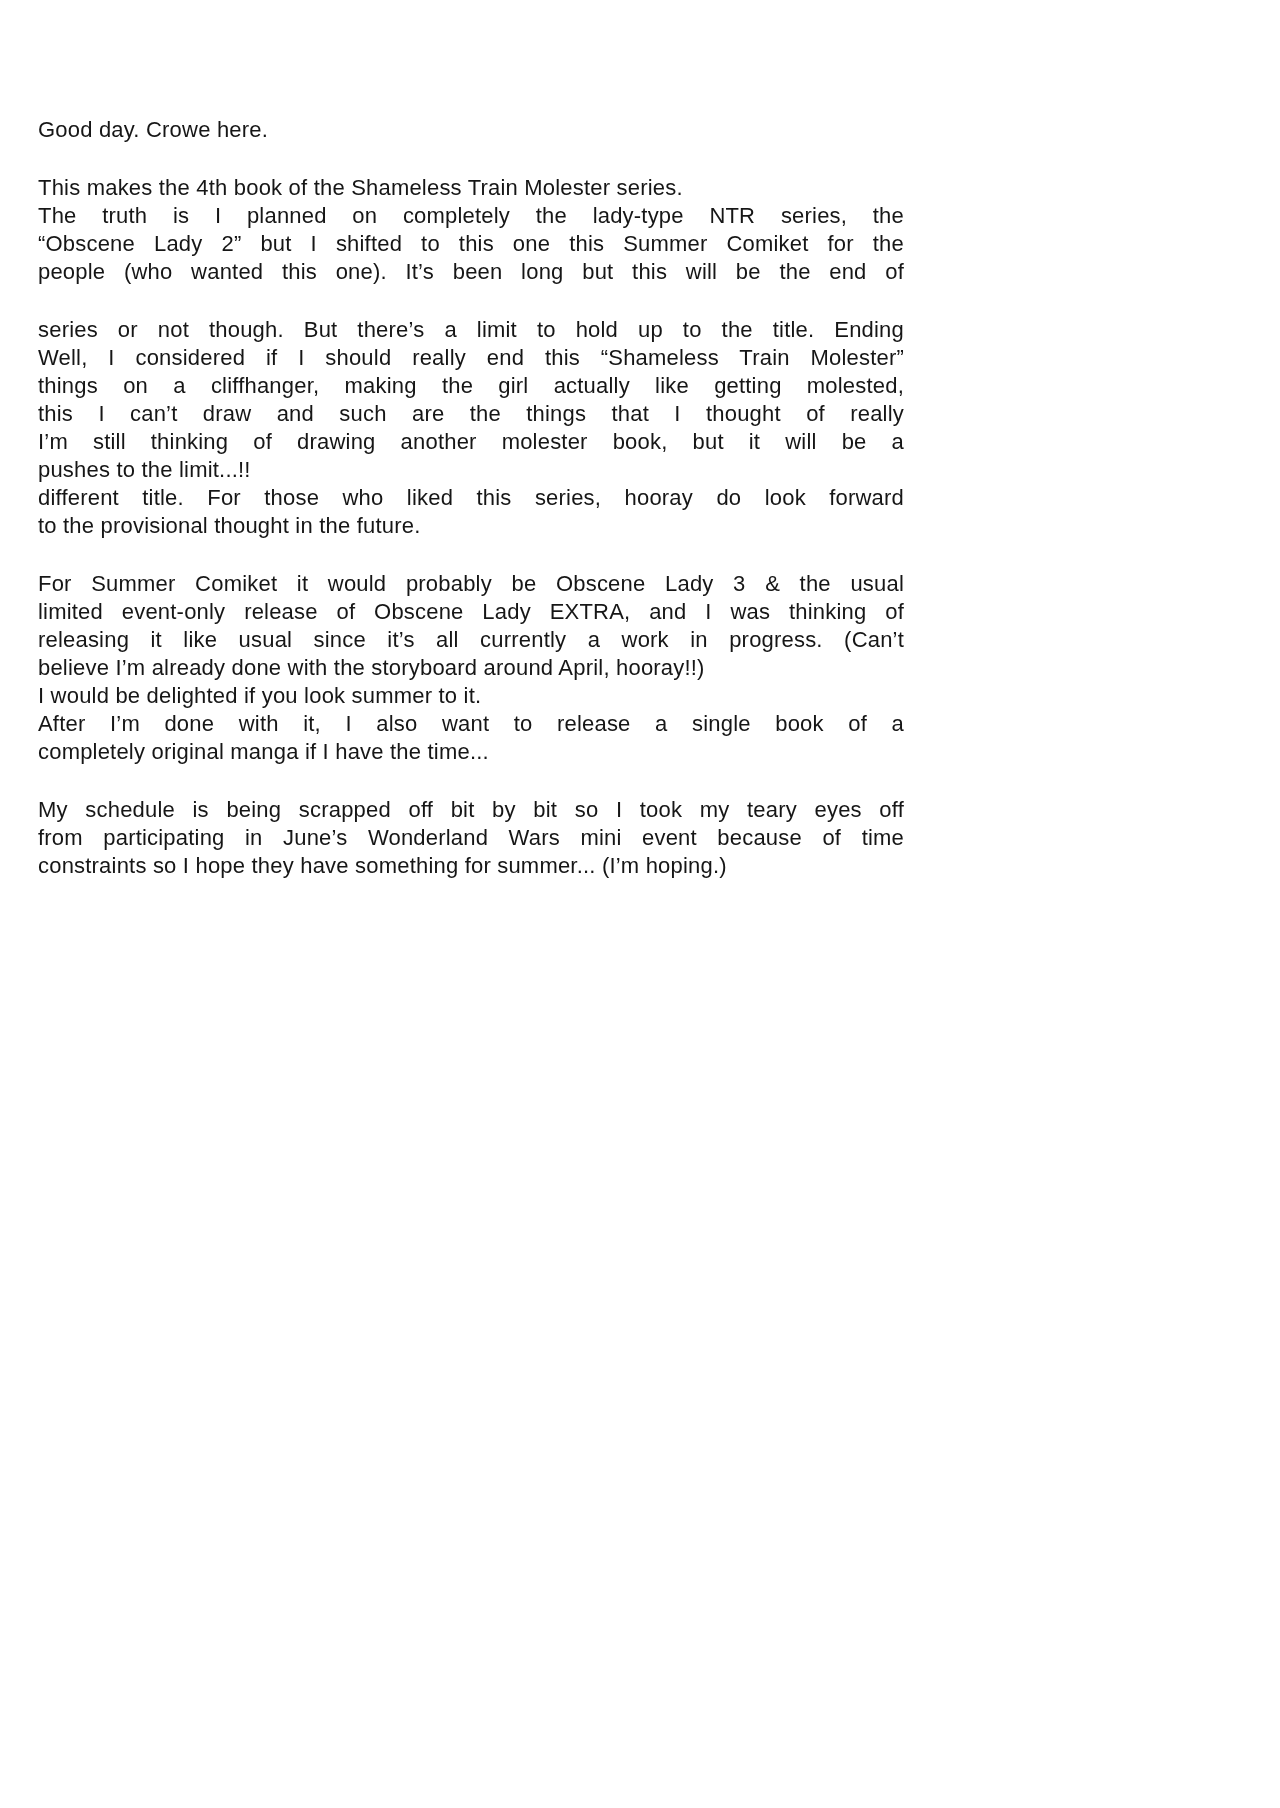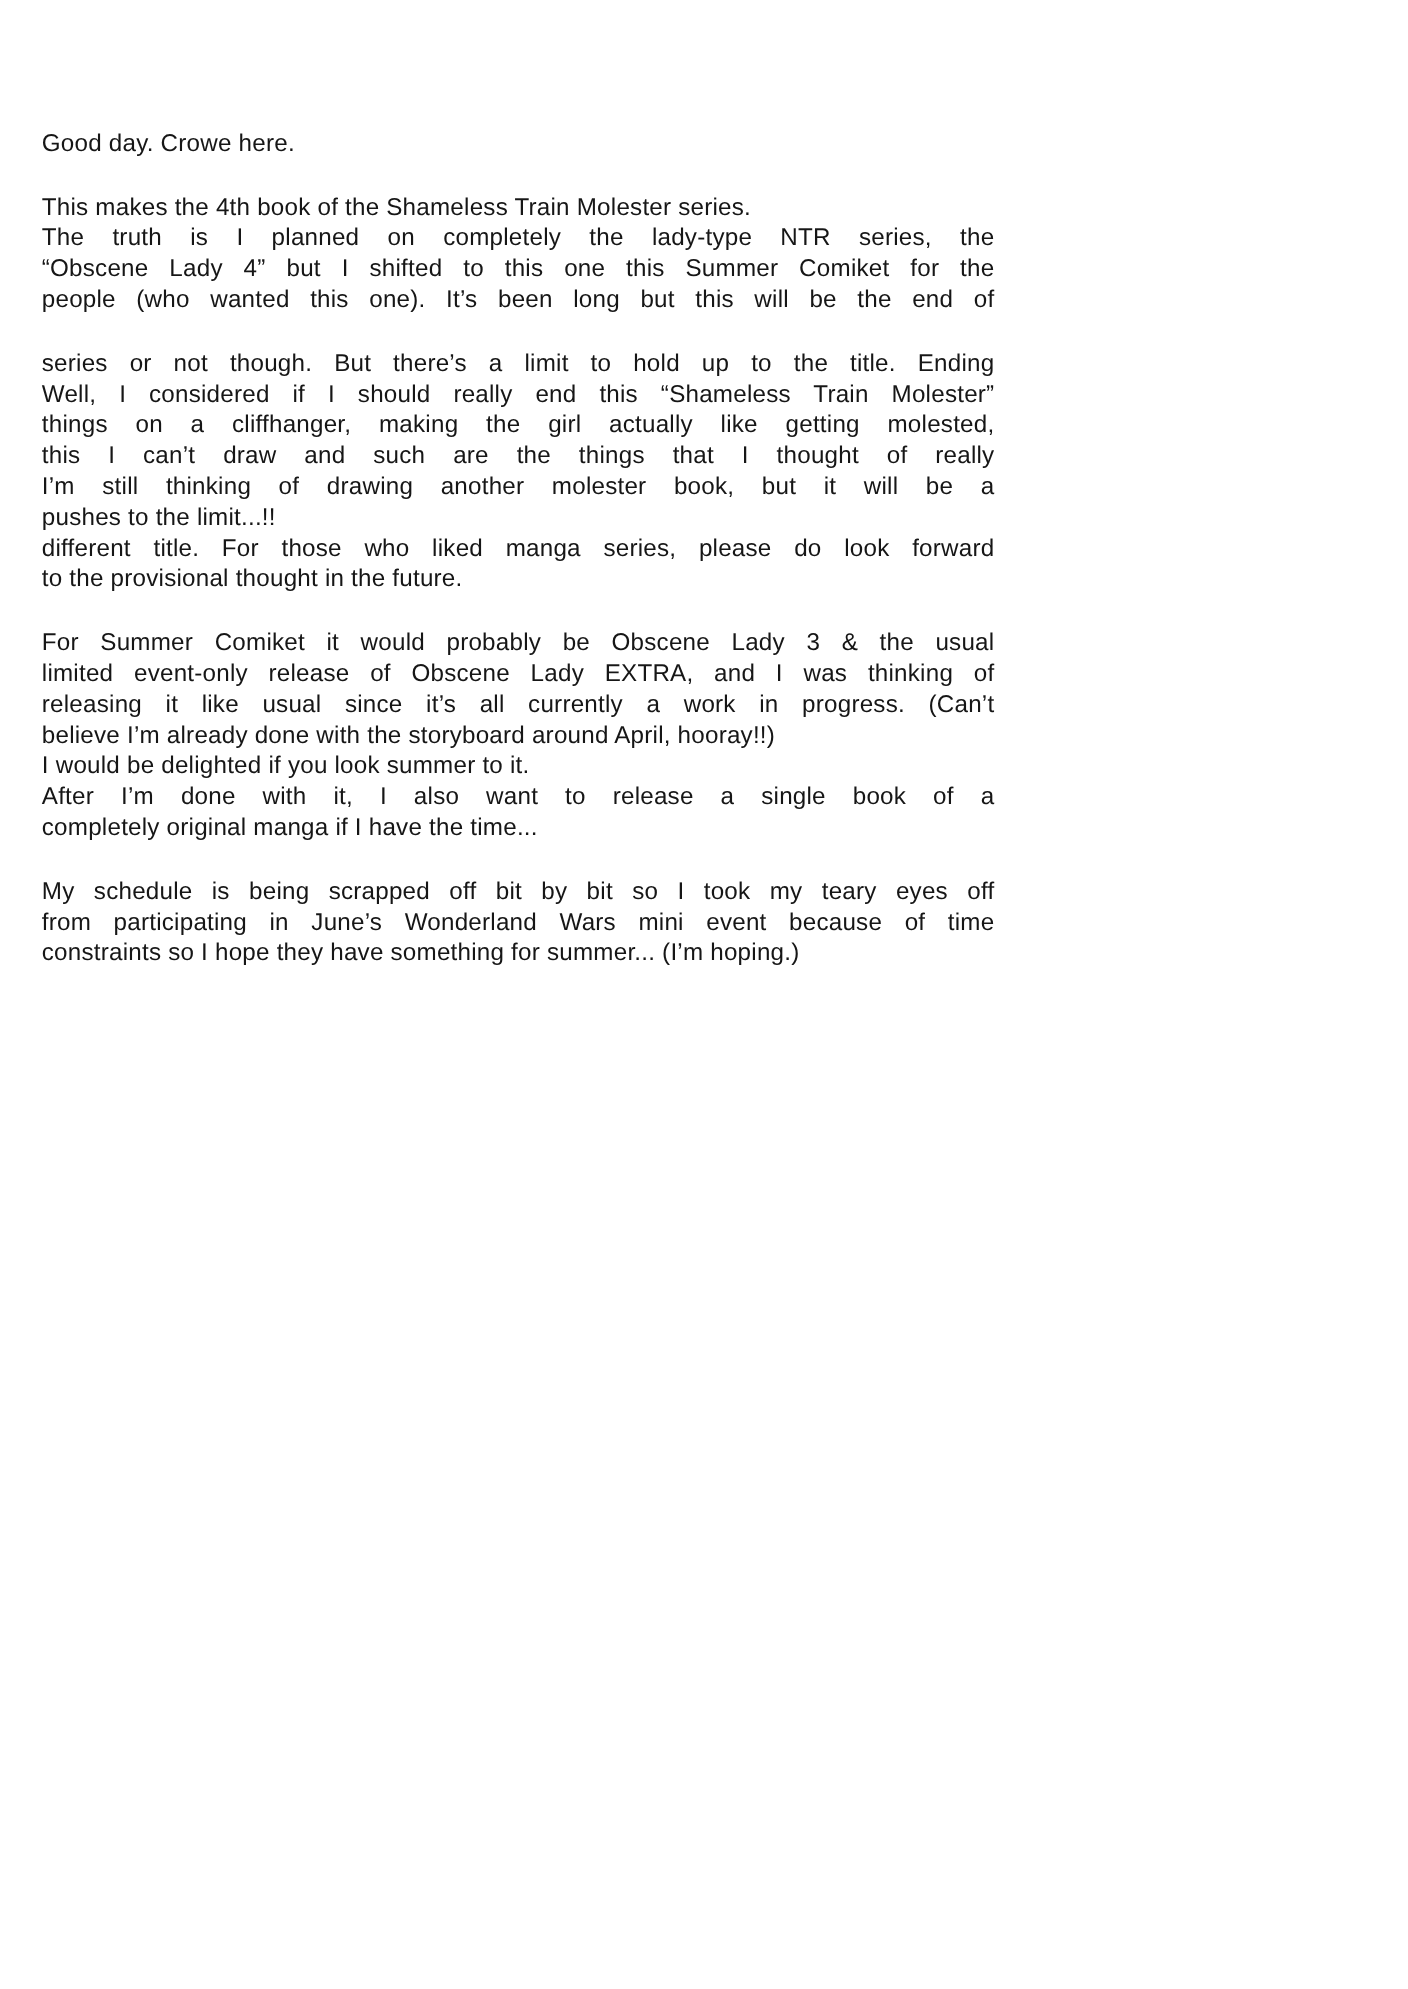--- a/index.html
+++ b/index.html
@@ -42,31 +42,31 @@
 <body>
 
 <div class="sheet">
   <div class="textblock">
       <div class="para">
         <div class="line">Good day. Crowe here.</div>
       </div>
       <div class="para">
         <div class="line">This makes the 4th book of the Shameless Train Molester series.</div>
         <div class="line fill">The truth is I planned on completely the lady-type NTR series, the</div>
-        <div class="line fill">“Obscene Lady 4” but I shifted to this one this Summer Comiket for the</div>
+        <div class="line fill">“Obscene Lady 2” but I shifted to this one this Summer Comiket for the</div>
         <div class="line fill">people (who wanted this one). It’s been long but this will be the end of</div>
       </div>
       <div class="para">
         <div class="line fill">series or not though. But there’s a limit to hold up to the title. Ending</div>
         <div class="line fill">Well, I considered if I should really end this “Shameless Train Molester”</div>
         <div class="line fill">things on a cliffhanger, making the girl actually like getting molested,</div>
         <div class="line fill">this I can’t draw and such are the things that I thought of really</div>
         <div class="line fill">I’m still thinking of drawing another molester book, but it will be a</div>
         <div class="line">pushes to the limit...!!</div>
-        <div class="line fill">different title. For those who liked manga series, please do look forward</div>
+        <div class="line fill">different title. For those who liked this series, hooray do look forward</div>
         <div class="line">to the provisional thought in the future.</div>
       </div>
       <div class="para">
         <div class="line fill">For Summer Comiket it would probably be Obscene Lady 3 &amp; the usual</div>
         <div class="line fill">limited event-only release of Obscene Lady EXTRA, and I was thinking of</div>
         <div class="line fill">releasing it like usual since it’s all currently a work in progress. (Can’t</div>
         <div class="line">believe I’m already done with the storyboard around April, hooray!!)</div>
         <div class="line">I would be delighted if you look summer to it.</div>
         <div class="line fill">After I’m done with it, I also want to release a single book of a</div>
         <div class="line">completely original manga if I have the time...</div>

